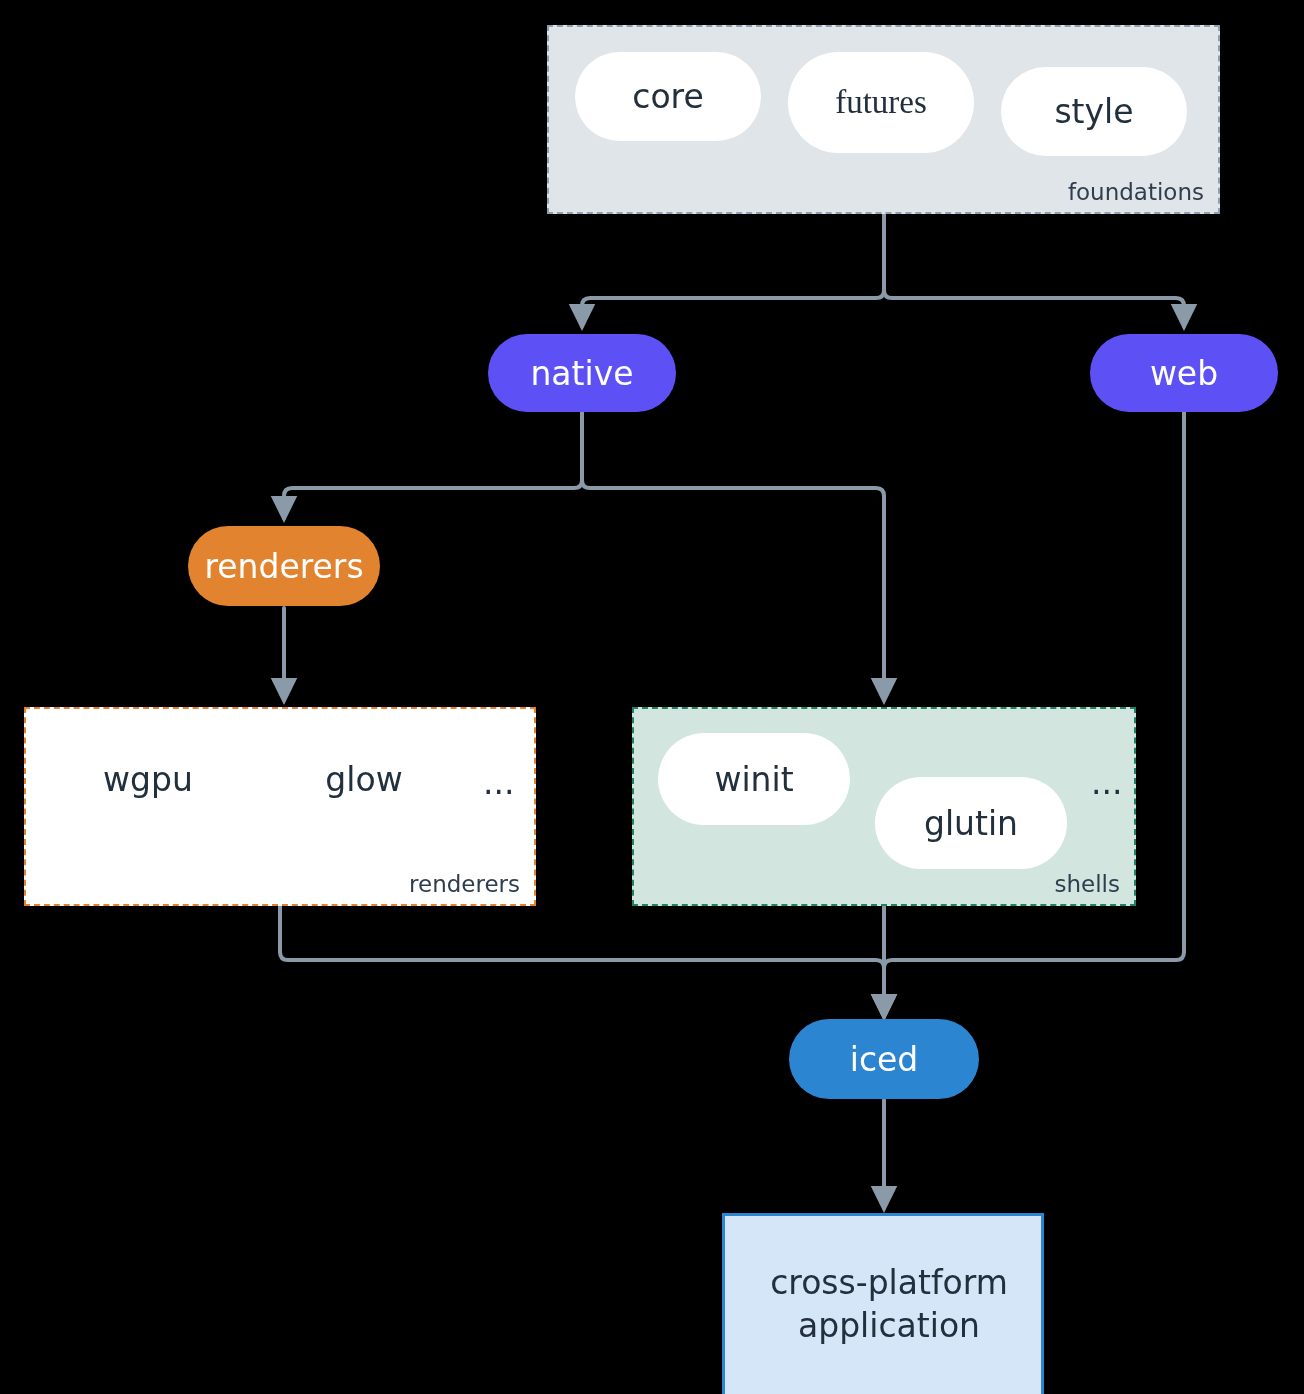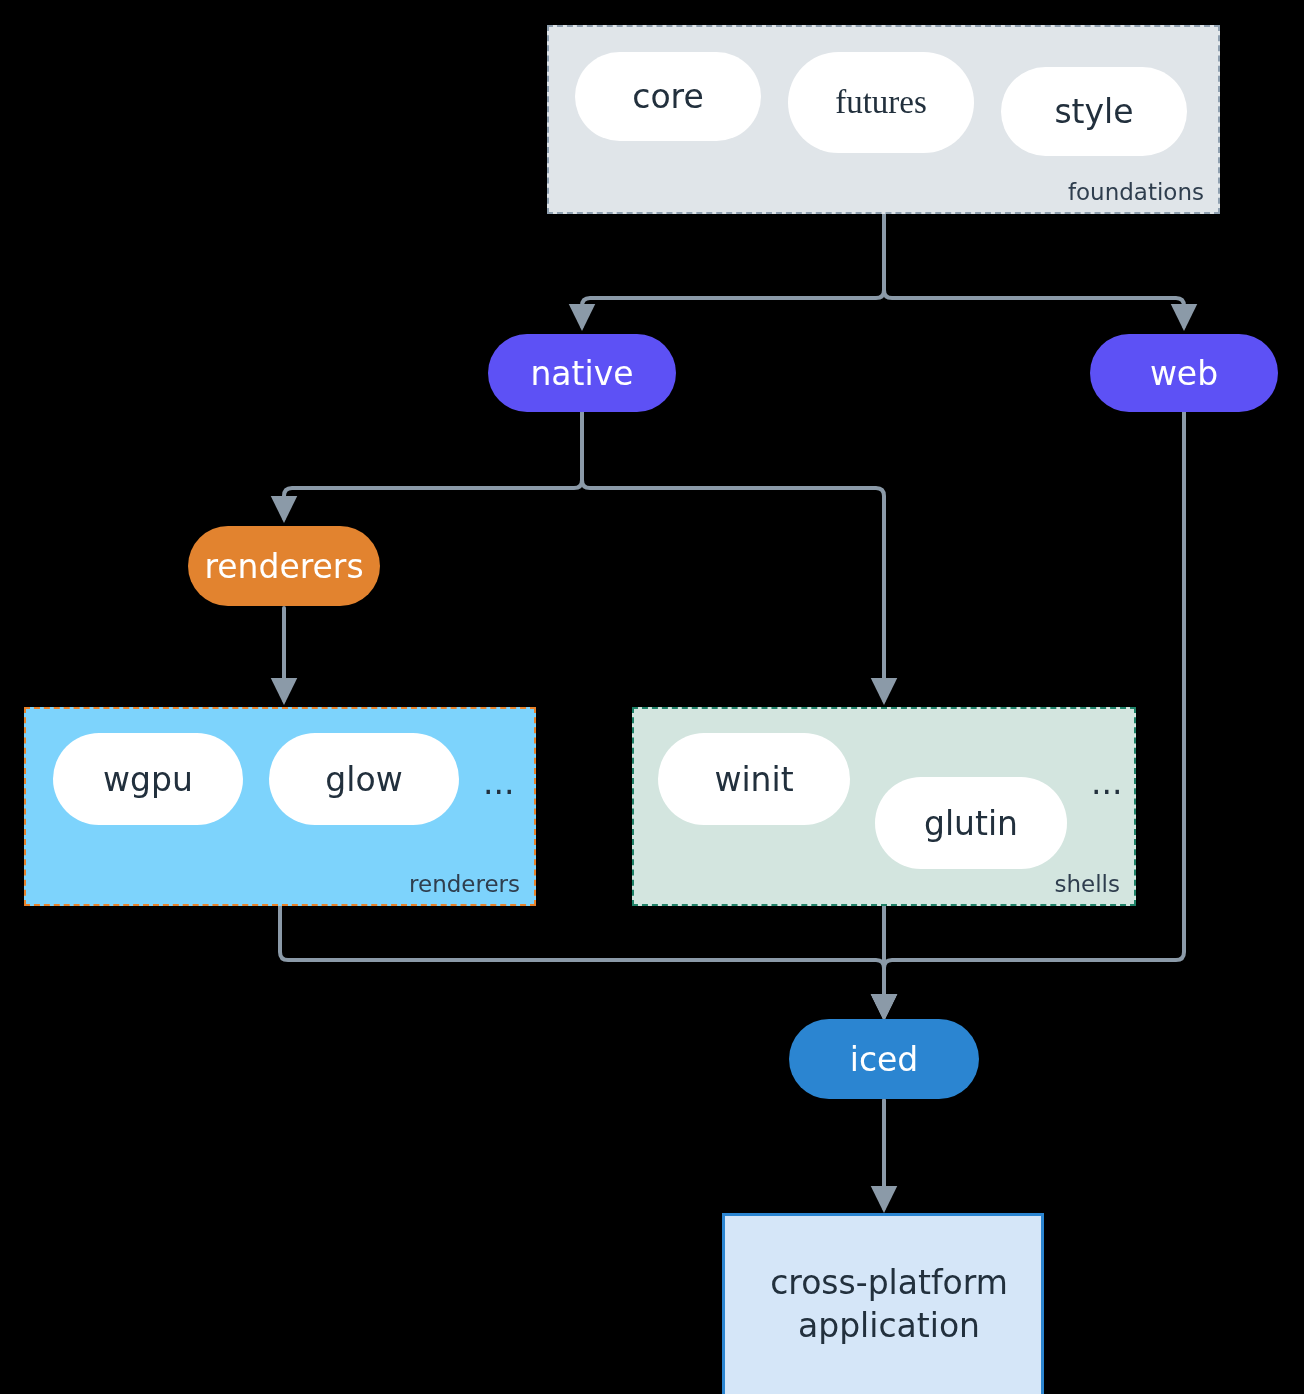--- a/index.html
+++ b/index.html
@@ -46,21 +46,21 @@
     font-size: 23px;
     color: #2f3e4e;
     white-space: nowrap;
     line-height: 1;
   }
   .cluster-foundations {
     background: #e0e5e9;
     border-color: #8fa0b0;
   }
   .cluster-renderers {
-    background: #7dd3fc;
+    background: #ffffff;
     border-color: #e8822a;
   }
   .cluster-shells {
     background: #d3e5df;
     border-color: #1f8268;
   }
 
   
   .pill {
     position: absolute;

